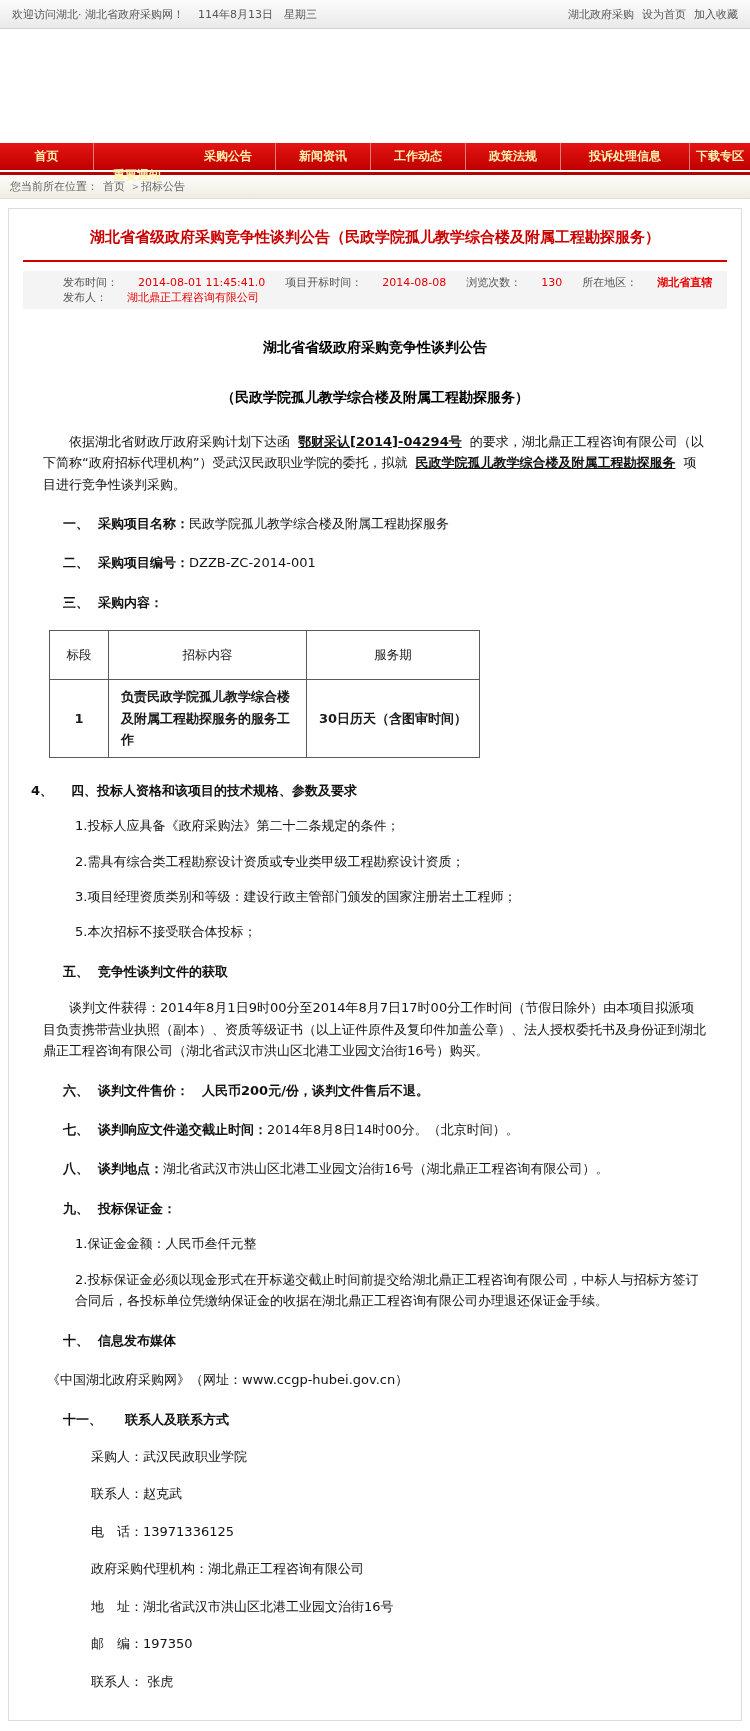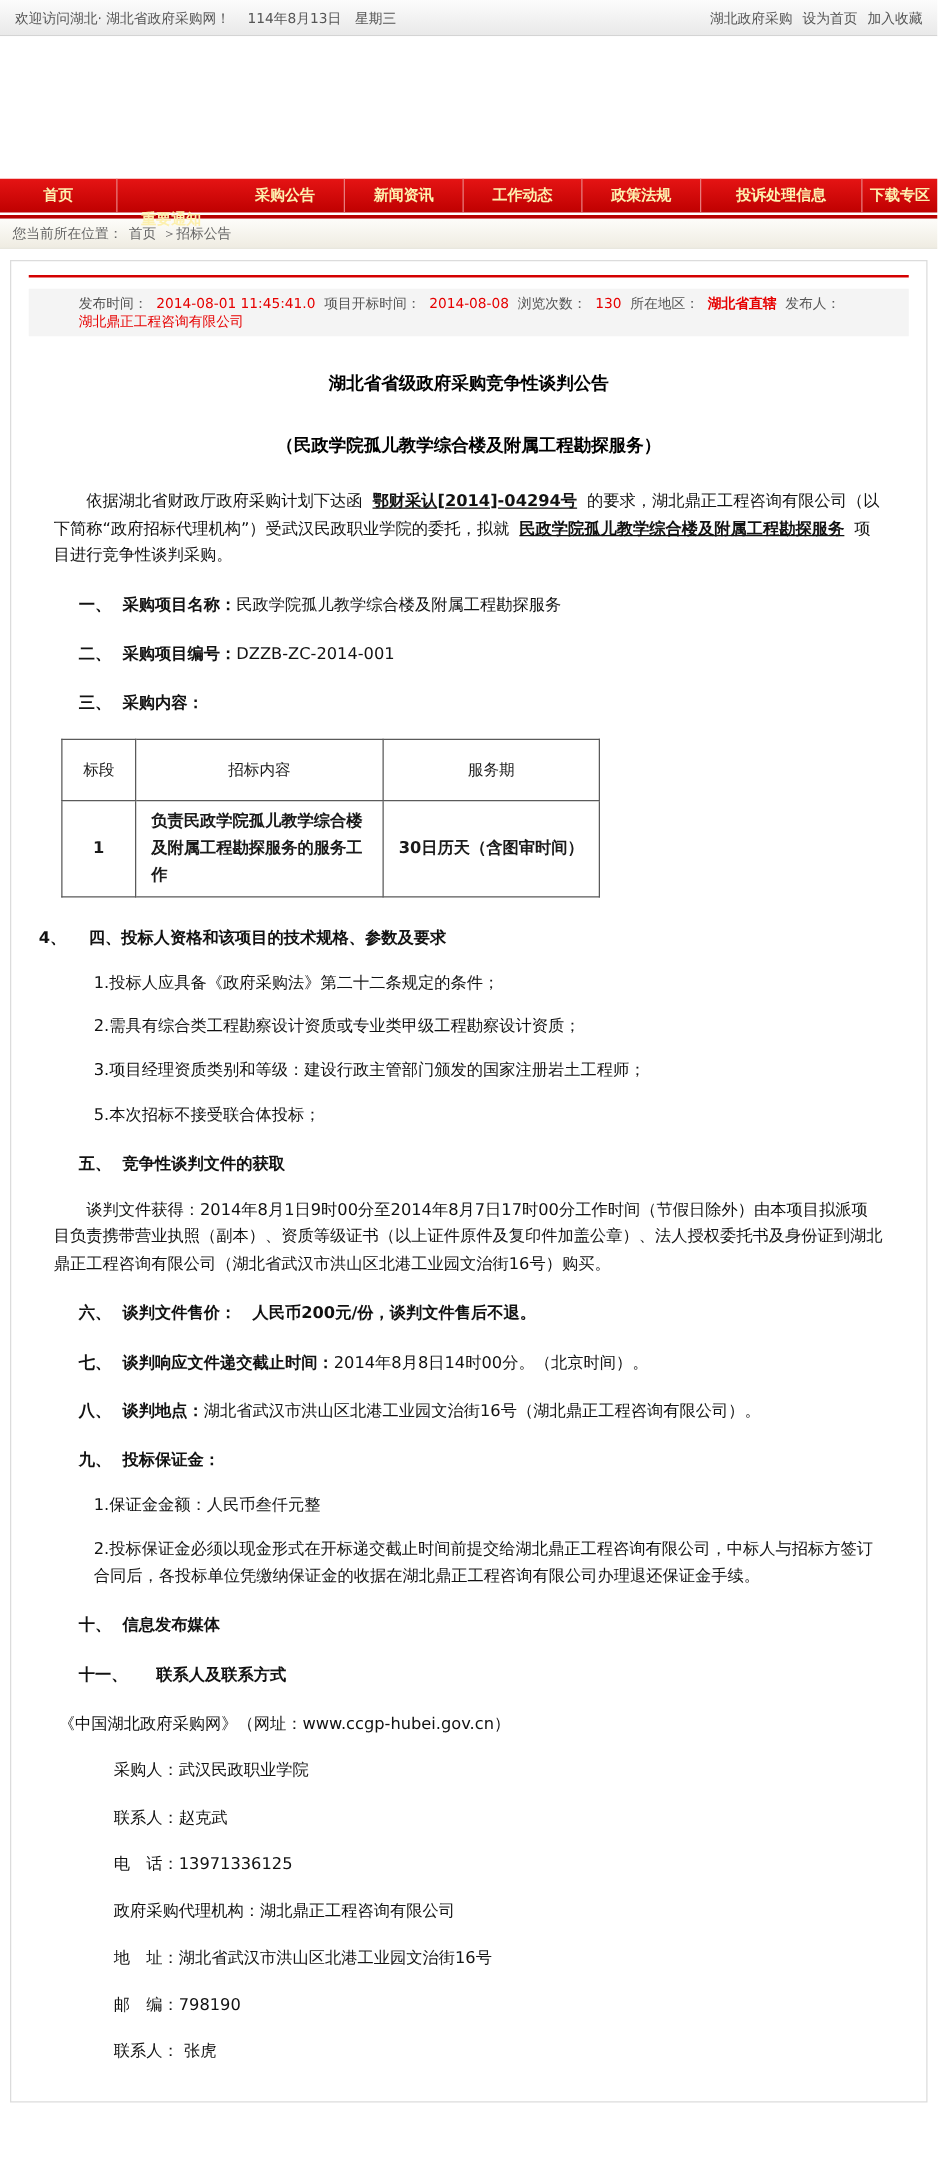--- a/index.html
+++ b/index.html
@@ -41,21 +41,21 @@
   .breadcrumb .home{cursor:pointer;}
   
   .main-box{margin:9px 8px 0;border:1px solid #dcdcdc;background:#fff;padding-bottom:28px;}
   .article-title{
     color:#c90000;font-size:15px;font-weight:bold;text-align:center;
     padding:17px 28px 0;line-height:1.5;
   }
   .title-rule{height:2px;background:#d40000;margin:11px 14px 0;}
   .meta{
     margin:9px 14px 0;background:#f4f4f4;font-size:11px;color:#555;
-    padding:4px 6px 4px 40px;display:flex;flex-wrap:wrap;column-gap:7px;align-items:center;
+    padding:4px 6px 4px 40px;display:flex;flex-wrap:wrap;column-gap:20px;align-items:center;
   }
   .meta .v{color:#e60000;}
   .meta .vb{color:#e60000;font-weight:bold;}
   
   .doc{padding:0 34px;font-size:13px;color:#121212;line-height:1.65;}
   .doc-h{text-align:center;font-weight:bold;font-size:14px;margin-top:27px;color:#000;}
   .intro{margin-top:22px;text-indent:2em;}
   .useg{font-weight:bold;text-decoration:underline;padding:0 8px;}
   .sec{margin-top:18px;padding-left:20px;}
   .sec .num{font-weight:bold;margin-right:9px;}
@@ -102,20 +102,21 @@
 </div>
 <div class="redline"></div>
 
 <div class="breadcrumb">
   <span>您当前所在位置：</span>
   <span class="home">首页</span>
   <span>＞招标公告</span>
 </div>
 
 <div class="main-box">
+  <div class="article-title">湖北省省级政府采购竞争性谈判公告（民政学院孤儿教学综合楼及附属工程勘探服务）</div>
   <div class="title-rule"></div>
 
   <div class="meta">
     <span>发布时间：</span>
     <span class="v">2014-08-01 11:45:41.0</span>
     <span>项目开标时间：</span>
     <span class="v">2014-08-08</span>
     <span>浏览次数：</span>
     <span class="v">130</span>
     <span>所在地区：</span>
@@ -180,27 +181,27 @@
     </div>
     <div class="sec">
       <span class="num">九、</span><span class="t">投标保证金：</span>
     </div>
     <div class="subitem">1.保证金金额：人民币叁仟元整</div>
     <div class="subitem">2.投标保证金必须以现金形式在开标递交截止时间前提交给湖北鼎正工程咨询有限公司，中标人与招标方签订合同后，各投标单位凭缴纳保证金的收据在湖北鼎正工程咨询有限公司办理退还保证金手续。</div>
 
     <div class="sec">
       <span class="num">十、</span><span class="t">信息发布媒体</span>
     </div>
+    <div class="sec" style="padding-left:4px;">《中国湖北政府采购网》（网址：www.ccgp-hubei.gov.cn）</div>
+
     <div class="sec">
       <span class="num">十一、</span><span class="t" style="margin-left:14px;">联系人及联系方式</span>
     </div>
-
-    <div class="sec" style="padding-left:4px;">《中国湖北政府采购网》（网址：www.ccgp-hubei.gov.cn）</div>
     <div class="contact">采购人：武汉民政职业学院</div>
     <div class="contact">联系人：赵克武</div>
     <div class="contact">电　话：13971336125</div>
     <div class="contact">政府采购代理机构：湖北鼎正工程咨询有限公司</div>
     <div class="contact">地　址：湖北省武汉市洪山区北港工业园文治街16号</div>
-    <div class="contact">邮　编：798190</div>
+    <div class="contact">邮　编：197350</div>
     <div class="contact">联系人： 张虎</div>
 
   </div>
 </div>
 
 </body></html>

